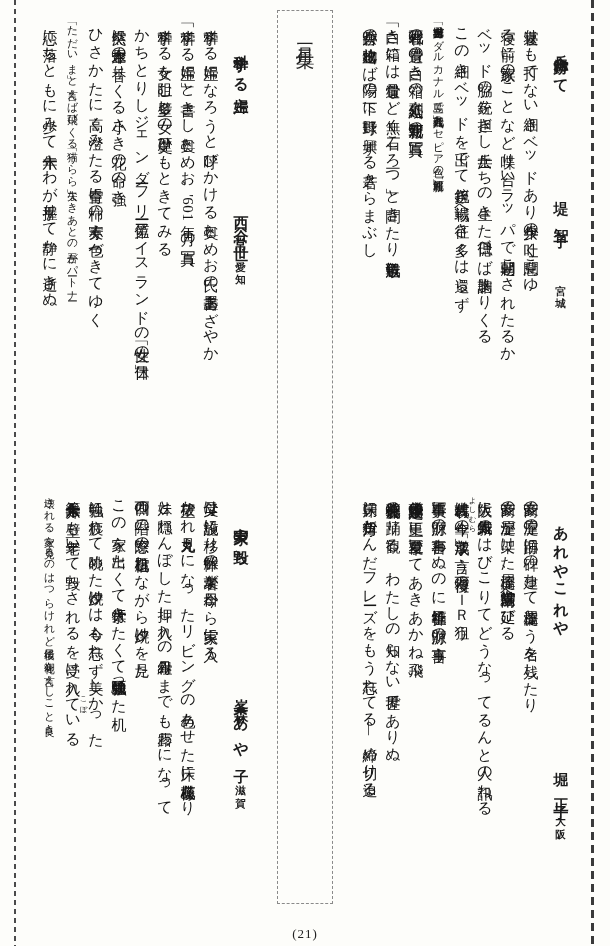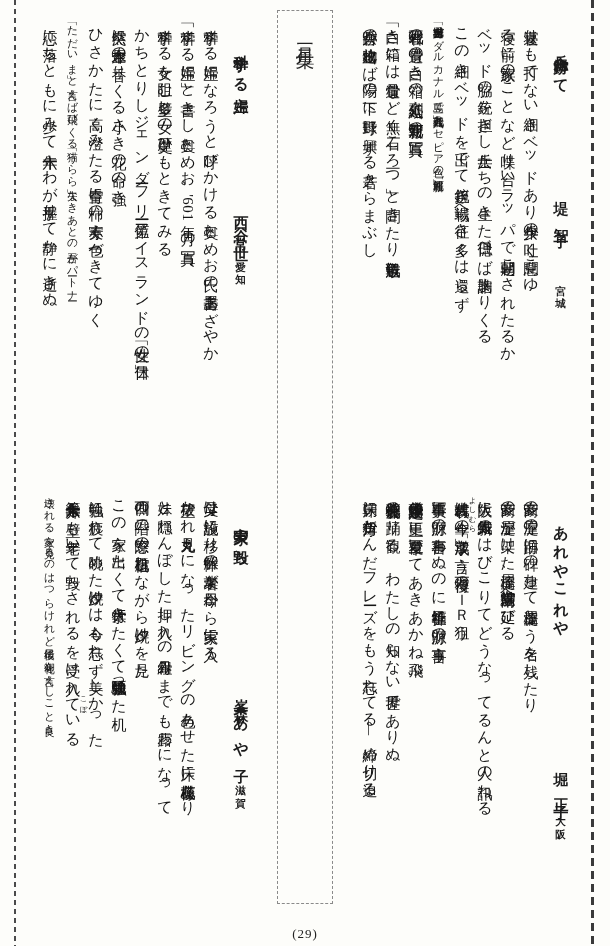--- a/index.html
+++ b/index.html
@@ -159,15 +159,15 @@
       <span>築六十年天井も壁も年老いて毀ちされるを受け入れている</span>
       <span class="furi furi-kobo">こぼ</span>
     </div>
     <div class="poem small">壊される家を見るのはつらけれど最後に御礼を言えしこと良き</div>
   </div>
 
   <div class="center-box">
     <div class="center-title">三月集</div>
   </div>
 
-  <div class="page-num">(29)</div>
+  <div class="page-num">(21)</div>
 
 </div>
 
 </body></html>

